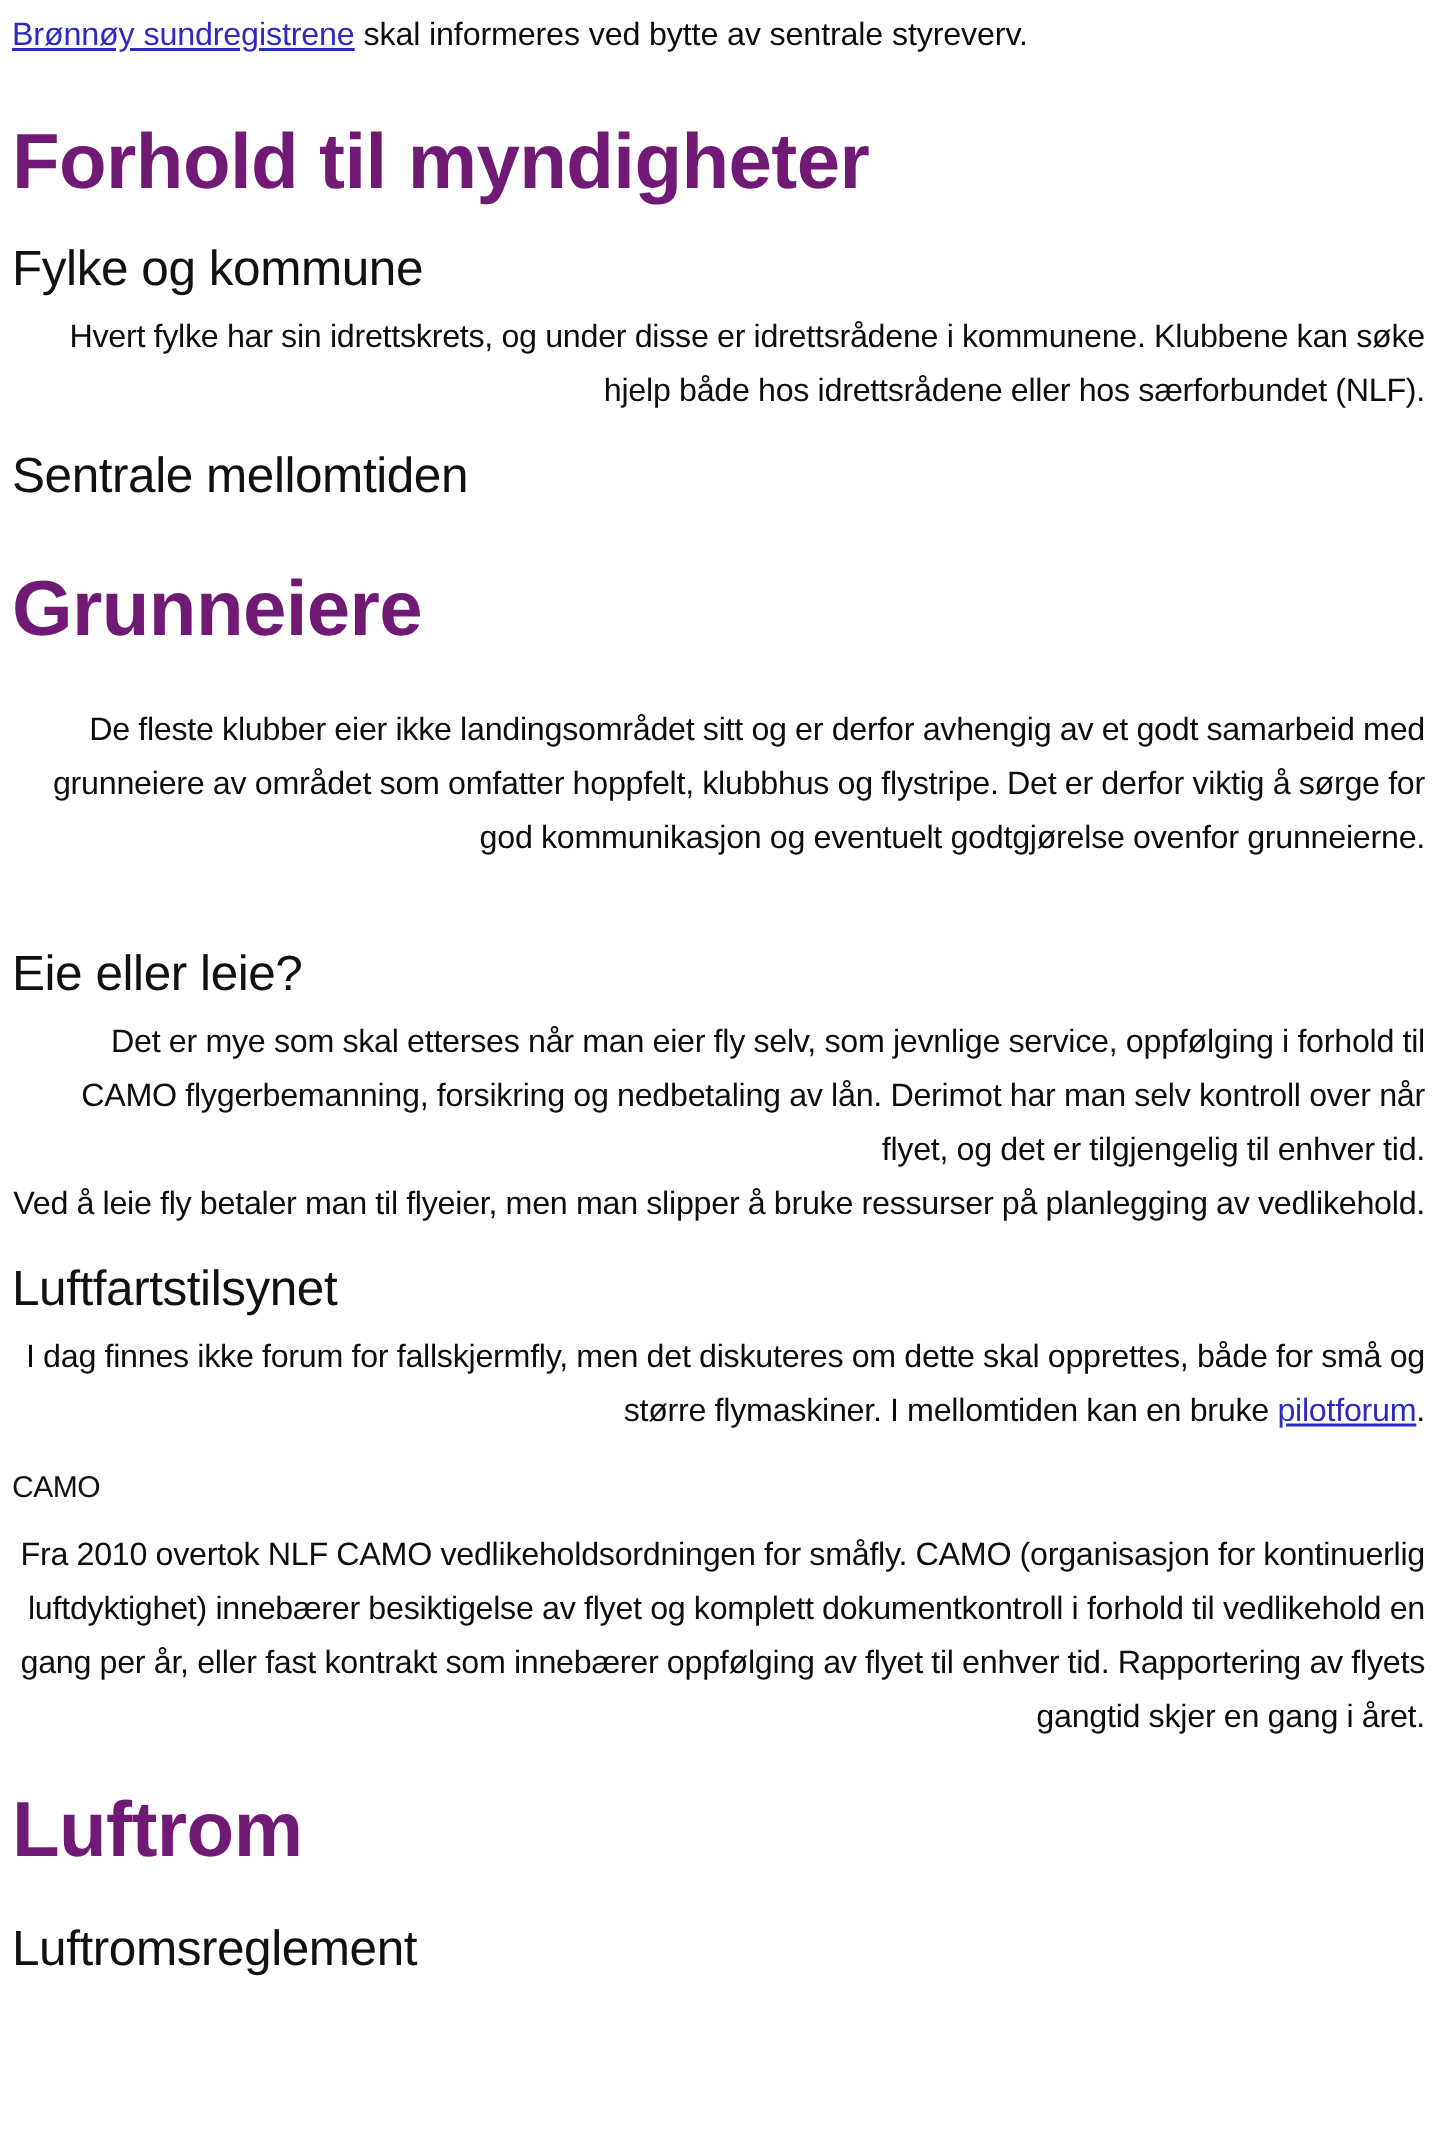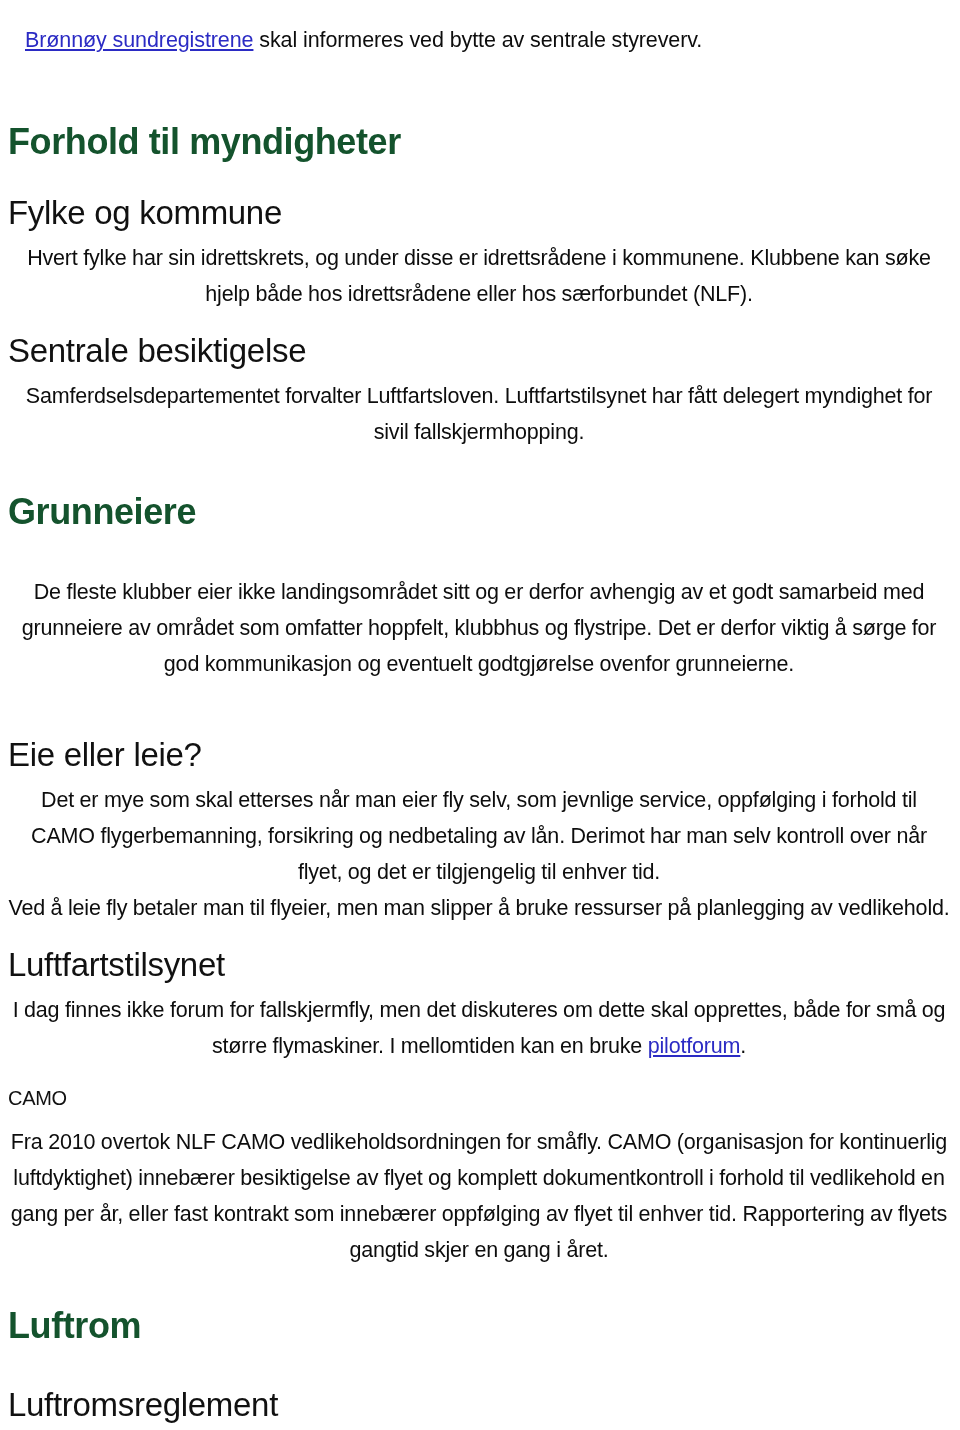--- a/index.html
+++ b/index.html
@@ -24,38 +24,38 @@
     padding: 0 10px 0 8px;
   }
 
   
   .para {
     font-size: 21.5px;
     line-height: 36px;
     letter-spacing: -0.18px;
     color: #0d0d0d;
     margin: 0;
-    text-align: center;
+    text-align: right;
     word-spacing: -0.2px;
   }
 
   .lead {
     font-size: 21.5px;
     line-height: 34px;
     letter-spacing: -0.1px;
-    margin: 17px;
+    margin: 0;
     padding-top: 6px;
   }
 
   
   h1.h1 {
-    font-size: 36px;
+    font-size: 52px;
     line-height: 48px;
     font-weight: bold;
-    color: #14532d;
+    color: #701a75;
     margin: 0;
     letter-spacing: -0.4px;
   }
 
   h2.h2 {
     font-size: 33px;
     line-height: 42px;
     font-weight: normal;
     color: #111111;
     margin: 0;
@@ -99,25 +99,24 @@
   <div class="sp-26"></div>
 
   <h2 class="h2">Fylke og kommune</h2>
 
   <div class="sp-6"></div>
 
   <p class="para">Hvert fylke har sin idrettskrets, og under disse er idrettsrådene i kommunene. Klubbene kan søke hjelp både hos idrettsrådene eller hos særforbundet (NLF).</p>
 
   <div class="sp-18"></div>
 
-  <h2 class="h2">Sentrale besiktigelse</h2>
+  <h2 class="h2">Sentrale mellomtiden</h2>
 
   <div class="sp-6"></div>
 
-  <p class="para">Samferdselsdepartementet forvalter Luftfartsloven. Luftfartstilsynet har fått delegert myndighet for sivil fallskjermhopping.</p>
 
   <div class="sp-38"></div>
 
   <h1 class="h1">Grunneiere</h1>
 
   <div class="sp-38"></div>
 
   <p class="para">De fleste klubber eier ikke landingsområdet sitt og er derfor avhengig av et godt samarbeid med grunneiere av området som omfatter hoppfelt, klubbhus og flystripe. Det er derfor viktig å sørge for god kommunikasjon og eventuelt godtgjørelse ovenfor grunneierne.</p>
 
   <div class="sp-22"></div>

